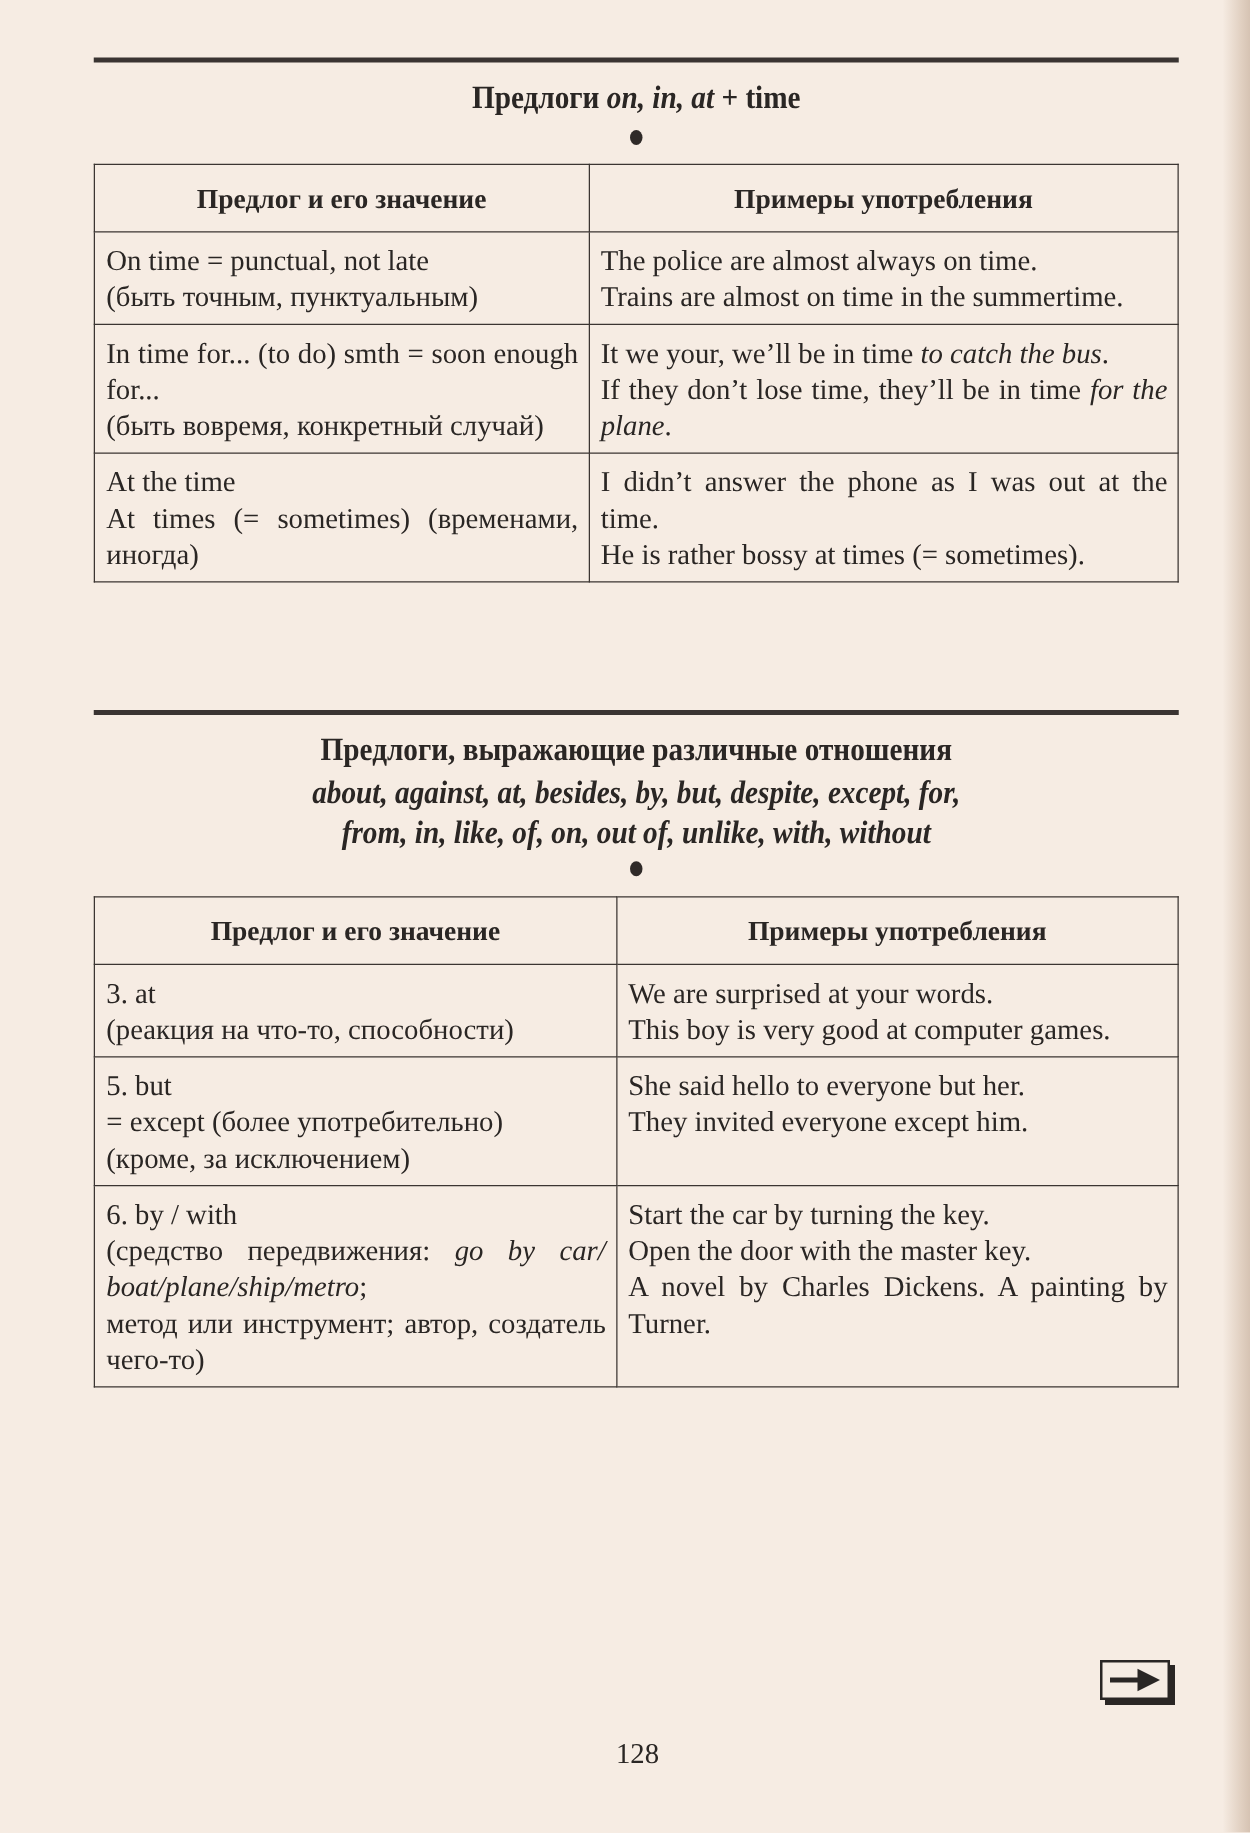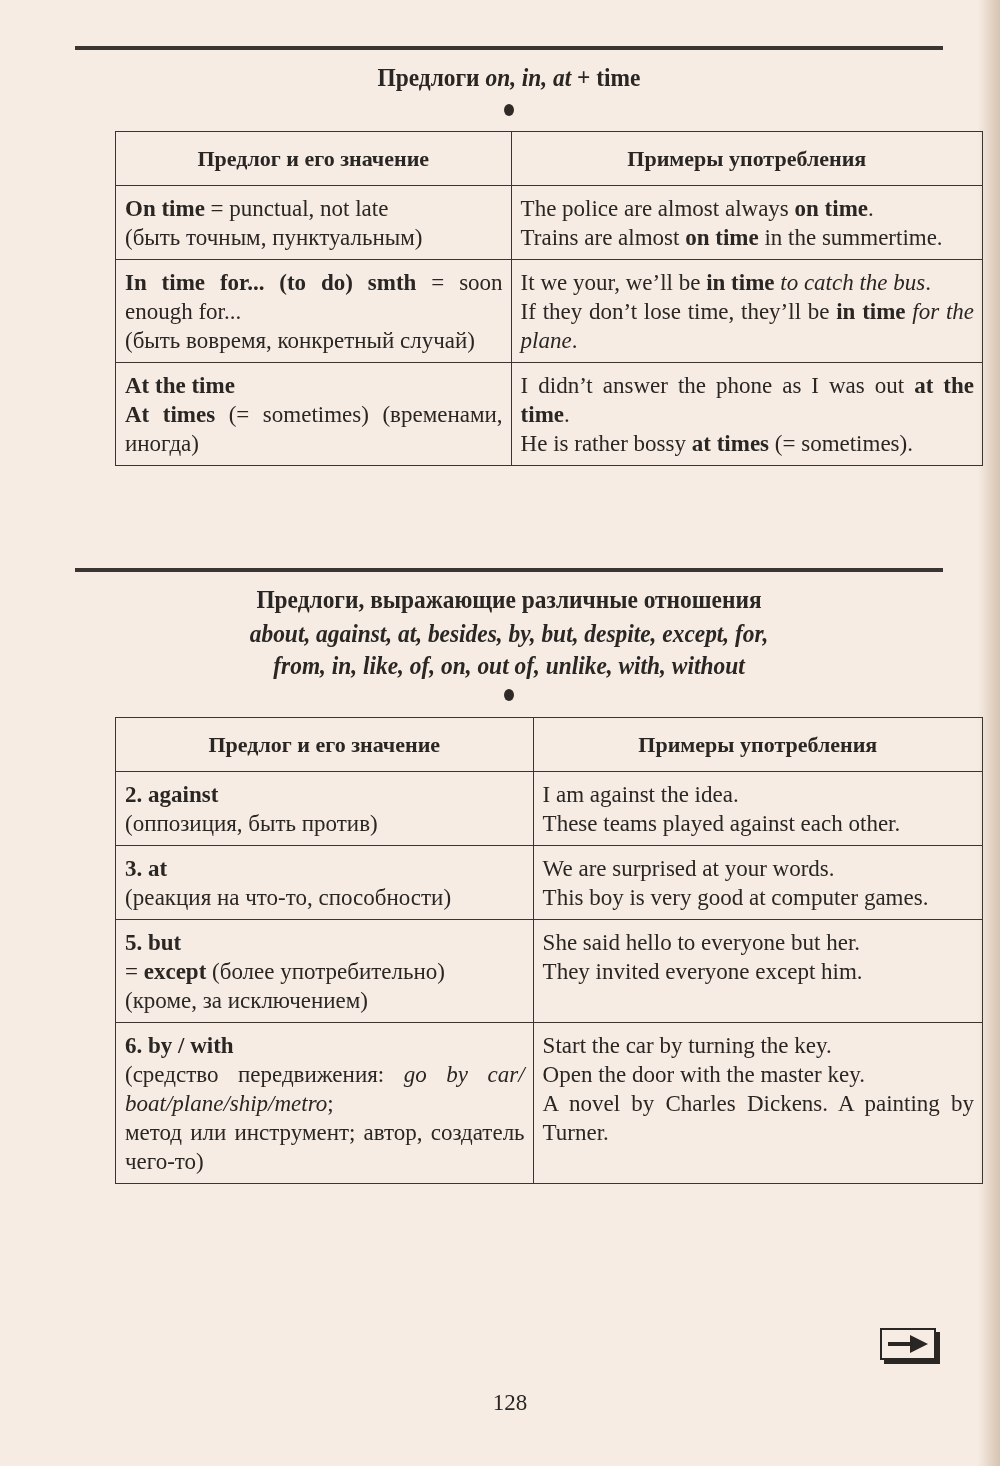--- a/index.html
+++ b/index.html
@@ -22,30 +22,30 @@
     font-weight: bold; font-size: 26px; line-height: 32px;
     transform: scaleX(0.9); transform-origin: center;
   }
   .section-title i { font-style: italic; }
   .bullet {
     position: absolute; width: 10px; height: 12px; border-radius: 50%;
     background: #2f2a28;
   }
   table.grid {
     position: absolute; left: 75px; border-collapse: collapse;
-    font-size: 23px; line-height: 29px; margin-left: 40px;
+    font-size: 23px; line-height: 29px;
   }
   table.grid td, table.grid th {
     border: 1.6px solid #3b3532; vertical-align: top; padding: 8px 8px 7px 9px;
   }
   table.grid th {
     font-weight: bold; text-align: center; font-size: 22px; padding: 12px 8px;
   }
   .just { text-align: justify; }
-  b { font-weight: bold; }
+  b { font-weight: normal; }
   .line { display: block; }
   .pagenum {
     position: absolute; top: 1390px; left: 0; width: 1020px; text-align: center;
     font-size: 23px;
   }
   .arrow-btn {
     position: absolute; left: 880px; top: 1328px; width: 52px; height: 28px;
     border: 2px solid #2a2624; background: #f6ece3;
     box-shadow: 4px 4px 0 #2a2624;
   }
@@ -118,30 +118,20 @@
       <col style="width:418px">
       <col style="width:450px">
     </colgroup>
   <tbody>
       <tr>
     <th>Предлог и его значение</th>
     <th>Примеры употребления</th>
   </tr>
   <tr>
     <td>
-      <span class="line"><b>2. against</b></span>
-      <span class="line">(оппозиция, быть против)</span>
-    </td>
-    <td>
-      <span class="line">I am against the idea.</span>
-      <span class="line">These teams played against each other.</span>
-    </td>
-  </tr>
-  <tr>
-    <td>
       <span class="line"><b>3. at</b></span>
       <span class="line">(реакция на что-то, способности)</span>
     </td>
     <td>
       <span class="line">We are surprised at your words.</span>
       <span class="line">This boy is very good at computer games.</span>
     </td>
   </tr>
   <tr>
     <td class="just">

